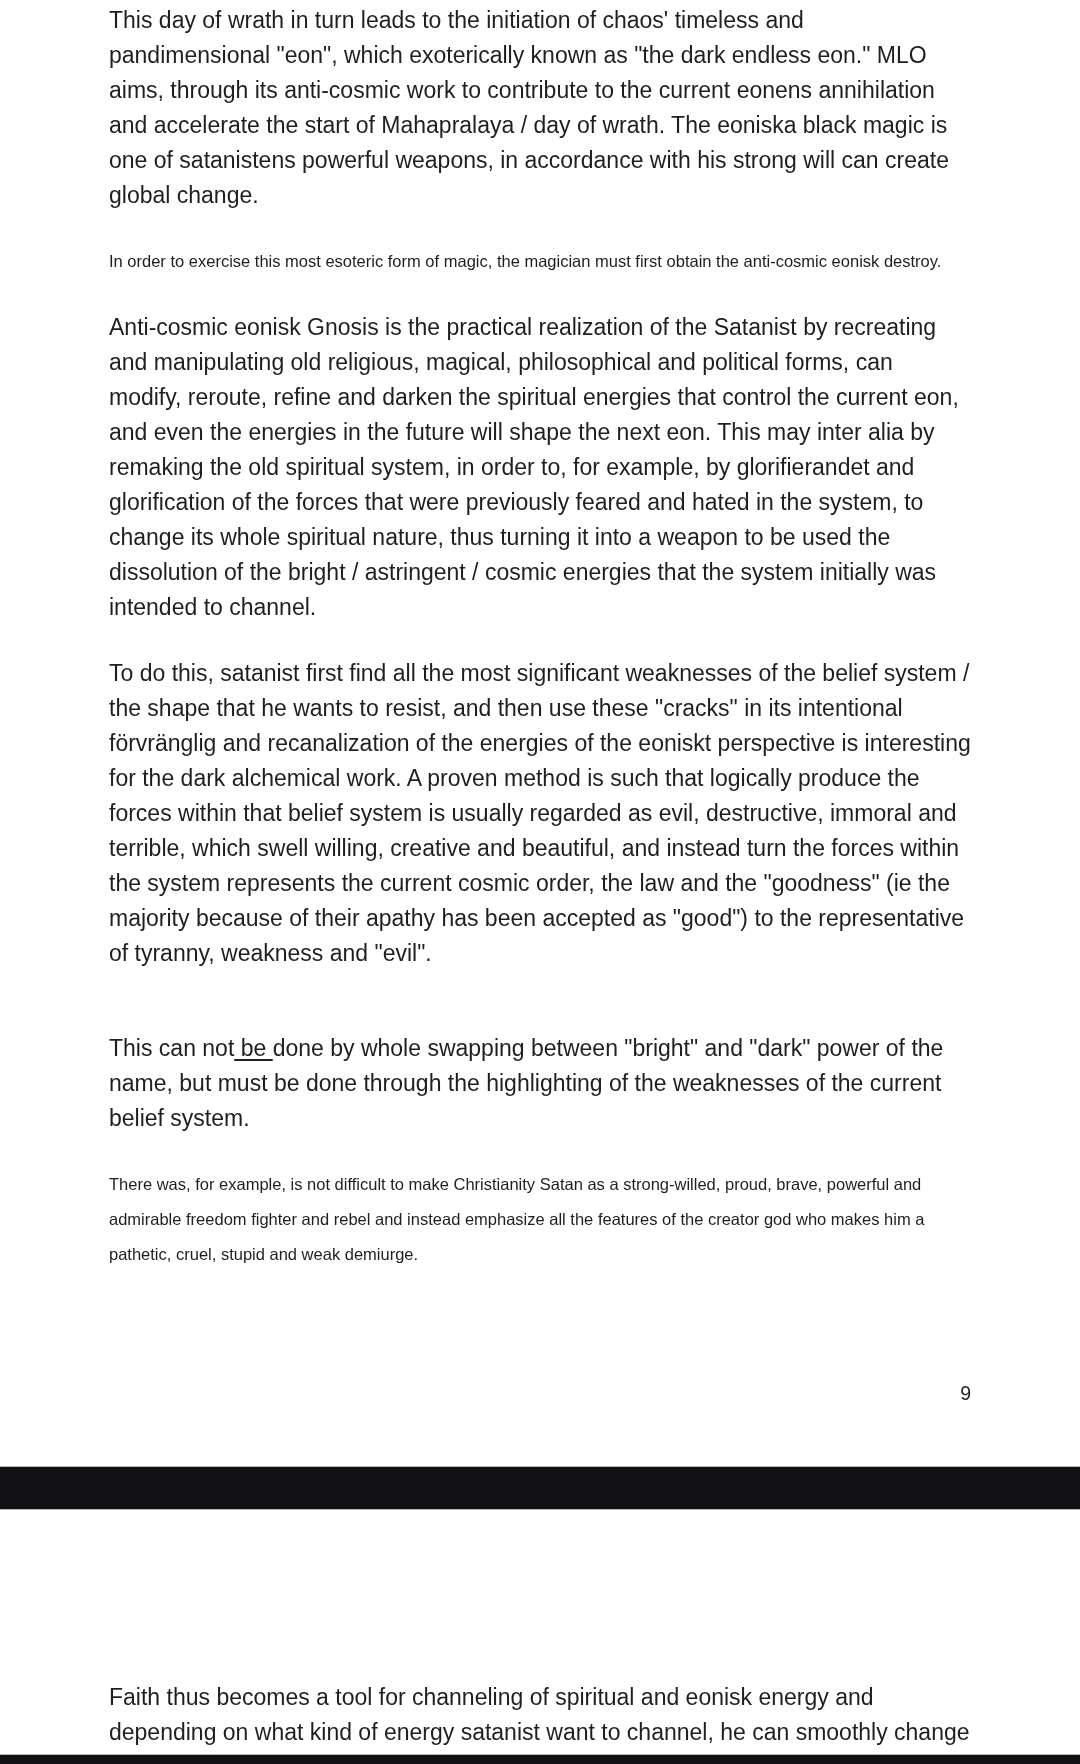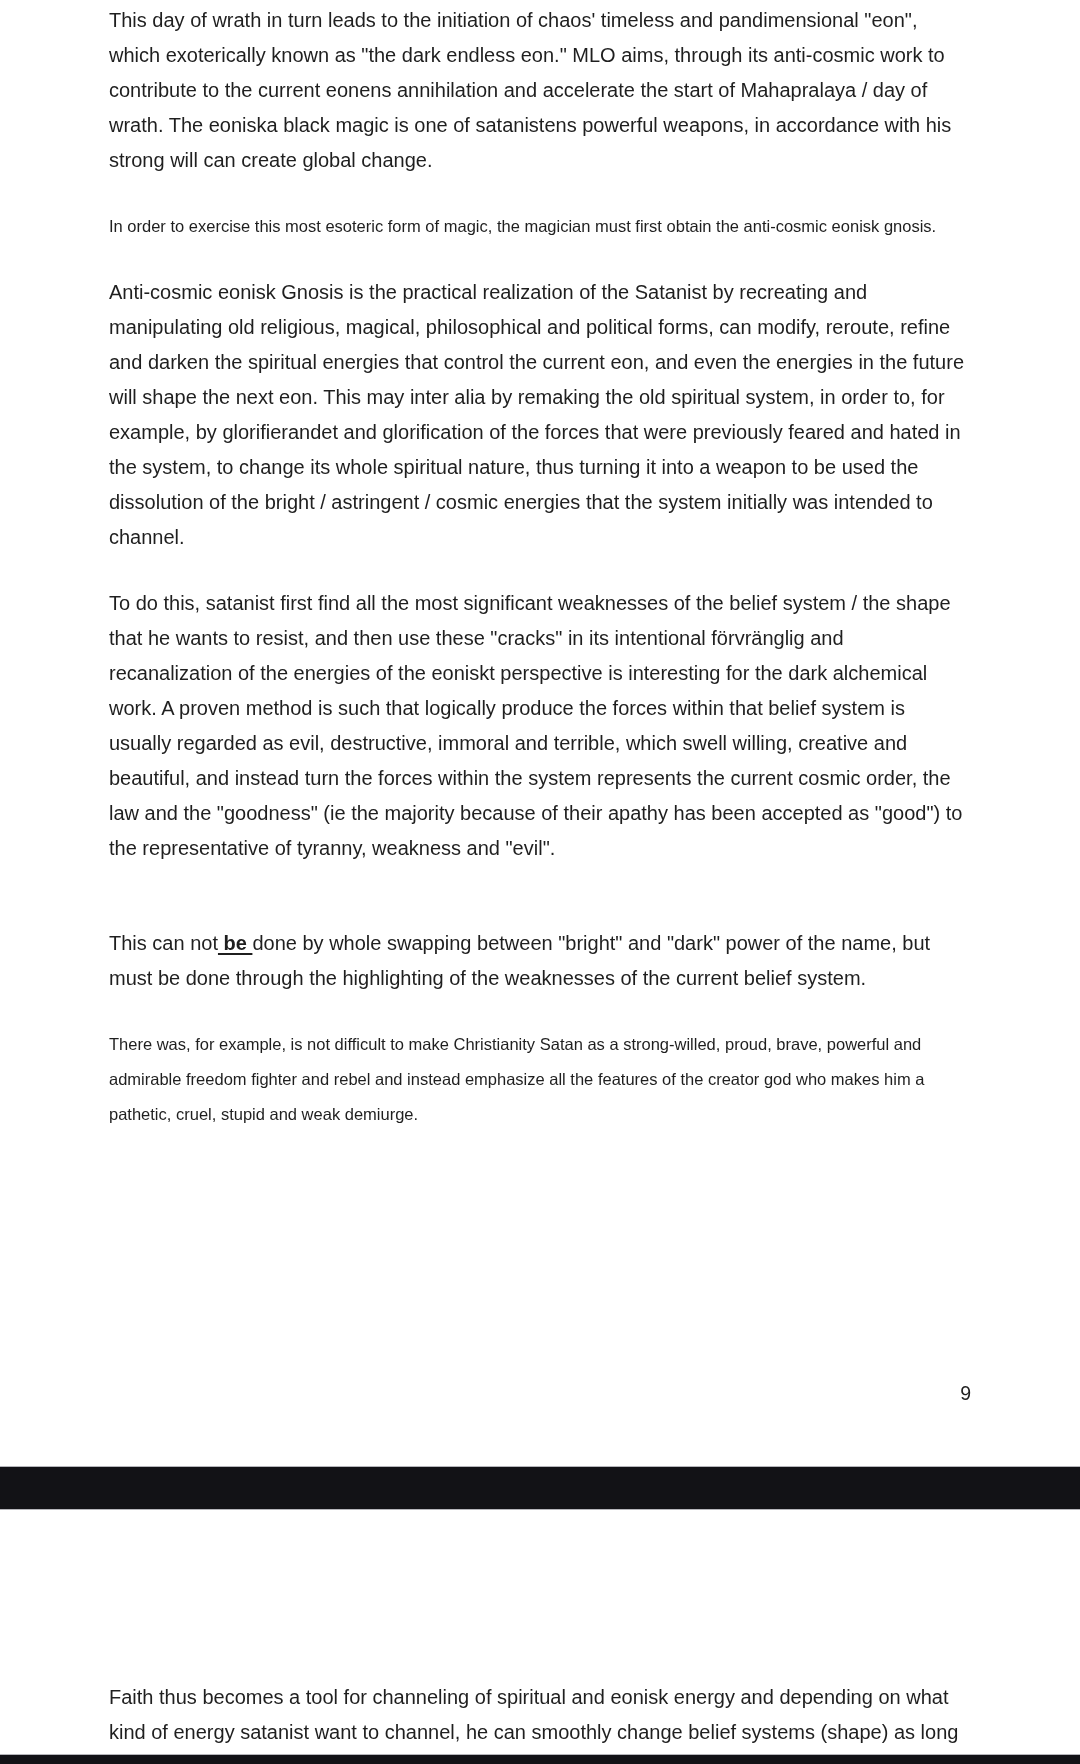--- a/index.html
+++ b/index.html
@@ -6,47 +6,47 @@
   body{
     width:1080px;height:1764px;position:relative;
     background:#ffffff;overflow:hidden;
     font-family:"Liberation Sans", sans-serif;
     color:#1f1f1f;
   }
   .page-text{position:absolute;left:109px;width:862px;}
   .page1-text{top:3px;}
   .page2-text{top:1652px;margin-top:28px;}
   p.para{margin:0;text-align:left;}
-  .p-large{font-size:20px;line-height:35px;}
+  .p-large{font-size:23px;line-height:35px;}
   .p-small{font-size:16.5px;line-height:35px;}
   .para + .para{margin-top:31px;}
   .page1-text .para:nth-child(4){}
   .page1-text .para:nth-child(5){margin-top:60px;}
-  .u{text-decoration:underline;text-underline-offset:3px;font-weight:bold;}
+  .u{text-decoration:underline;text-underline-offset:3px;}
   .page-number{
     position:absolute;left:109px;width:862px;top:1379px;
     text-align:right;font-size:19.5px;line-height:28px;color:#1f1f1f;
   }
   .separator{
     position:absolute;left:0;top:1466px;width:1080px;height:44px;
     background:#121216;
     border-top:1px solid #b5b5ba;border-bottom:1px solid #b5b5ba;
     box-sizing:border-box;
   }
   .bottom-bar{
     position:absolute;left:0;bottom:0;width:1080px;height:10px;
     background:#121216;border-top:1px solid #b5b5ba;box-sizing:border-box;
   }
 </style>
 </head>
 <body>
 
 <div class="page-text page1-text" id="page1-paragraphs">
     <p class="para p-large"><span>This day of wrath in turn leads to the initiation of chaos' timeless and pandimensional "eon", which exoterically known as "the dark endless eon." MLO aims, through its anti-cosmic work to contribute to the current eonens annihilation and accelerate the start of Mahapralaya / day of wrath. The eoniska black magic is one of satanistens powerful weapons, in accordance with his strong will can create global change.</span></p>
-    <p class="para p-small"><span>In order to exercise this most esoteric form of magic, the magician must first obtain the anti-cosmic eonisk gnosis.</span></p>
+    <p class="para p-small"><span>In order to exercise this most esoteric form of magic, the magician must first obtain the anti-cosmic eonisk destroy.</span></p>
     <p class="para p-large"><span>Anti-cosmic eonisk Gnosis is the practical realization of the Satanist by recreating and manipulating old religious, magical, philosophical and political forms, can modify, reroute, refine and darken the spiritual energies that control the current eon, and even the energies in the future will shape the next eon. This may inter alia by remaking the old spiritual system, in order to, for example, by glorifierandet and glorification of the forces that were previously feared and hated in the system, to change its whole spiritual nature, thus turning it into a weapon to be used the dissolution of the bright / astringent / cosmic energies that the system initially was intended to channel.</span></p>
     <p class="para p-large"><span>To do this, satanist first find all the most significant weaknesses of the belief system / the shape that he wants to resist, and then use these "cracks" in its intentional förvränglig and recanalization of the energies of the eoniskt perspective is interesting for the dark alchemical work. A proven method is such that logically produce the forces within that belief system is usually regarded as evil, destructive, immoral and terrible, which swell willing, creative and beautiful, and instead turn the forces within the system represents the current cosmic order, the law and the "goodness" (ie the majority because of their apathy has been accepted as "good") to the representative of tyranny, weakness and "evil".</span></p>
     <p class="para p-large"><span>This can not</span><span class="u"> be </span><span>done by whole swapping between "bright" and "dark" power of the name, but must be done through the highlighting of the weaknesses of the current belief system.</span></p>
     <p class="para p-small"><span>There was, for example, is not difficult to make Christianity Satan as a strong-willed, proud, brave, powerful and admirable freedom fighter and rebel and instead emphasize all the features of the creator god who makes him a pathetic, cruel, stupid and weak demiurge.</span></p>
   </div>
 
 <div class="page-number">9</div>
 
 <div class="separator"></div>
 

